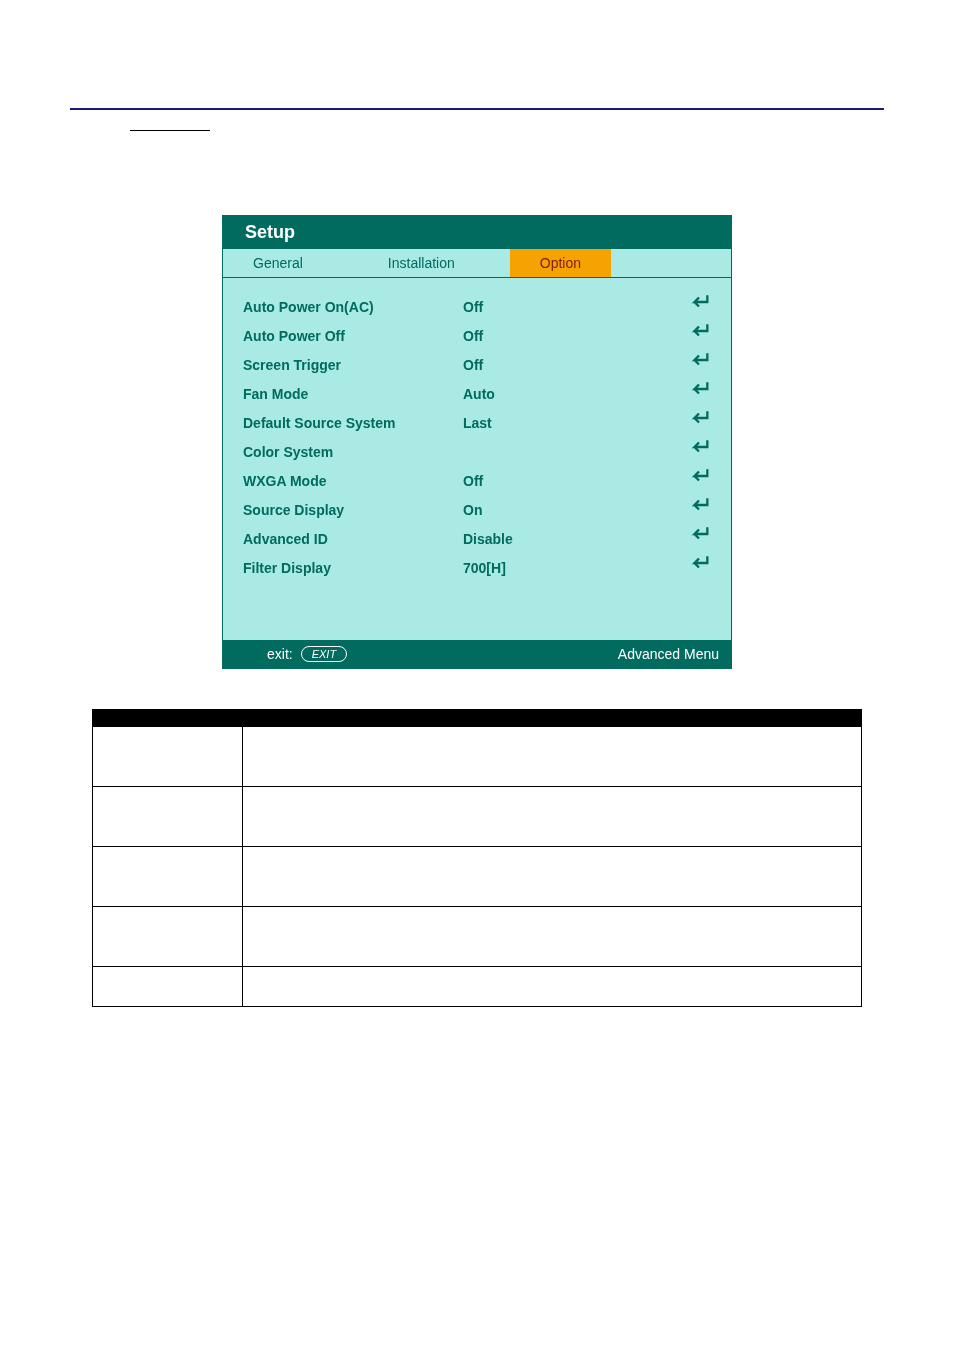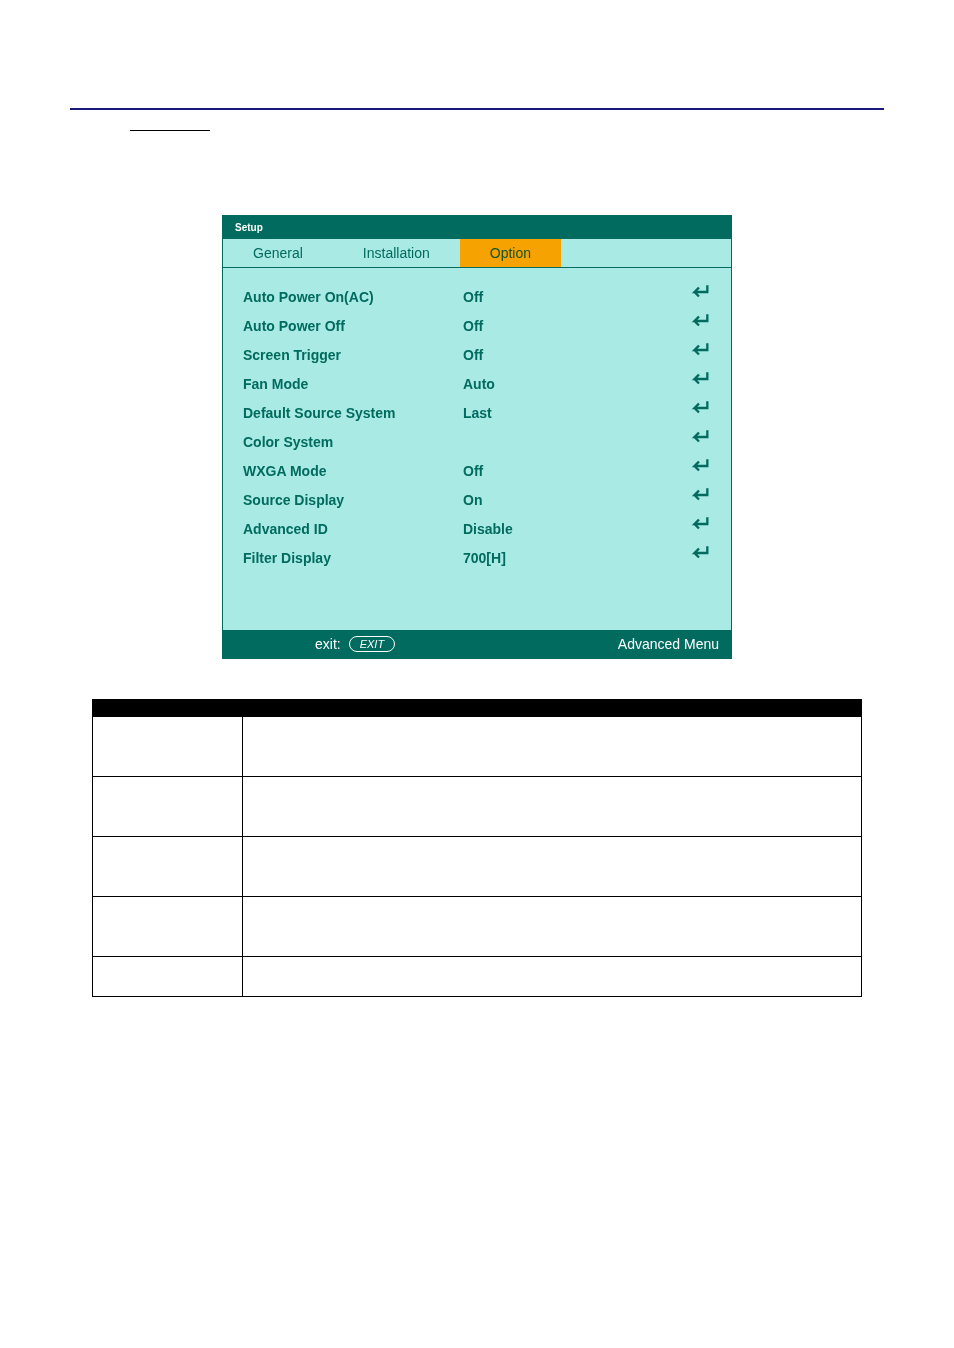--- a/index.html
+++ b/index.html
@@ -28,39 +28,40 @@
     }
     .menu-window {
       width: 510px;
       margin: 80px auto 40px auto;
       background: #a9eae4;
       border: 1px solid #006b5e;
     }
     .menu-titlebar {
       background: #006b5e;
       color: #fff;
-      padding: 6px 12px;
-      font-weight: bold;
-      font-size: 10px;
+      padding: 6px 22px;
+      font-weight: bold;
+      font-size: 18px;
     }
     .menu-tabs {
       display: flex;
       background: #a9eae4;
       border-bottom: 1px solid #006b5e;
+      gap: 25px;
     }
     .menu-tab {
       padding: 6px 30px;
       font-size: 14px;
       color: #006b5e;
       text-align: center;
       cursor: pointer;
     }
     .menu-tab.active {
       background: #f6a200;
-      color: #14532d;
+      color: #7f1d1d;
     }
     .menu-body {
       padding: 12px 20px 60px 20px;
     }
     .menu-row {
       display: flex;
       align-items: flex-end;
       padding: 4px 0;
       color: #006b5e;
       font-size: 14px;
@@ -89,21 +90,21 @@
       padding: 6px 12px;
       display: flex;
       justify-content: space-between;
       align-items: center;
       font-size: 14px;
     }
     .exit-group {
       display: flex;
       align-items: center;
       gap: 8px;
-      margin-left: 80px;
+      margin-left: 32px;
     }
     .exit-badge {
       display: inline-block;
       border: 1.5px solid #fff;
       border-radius: 10px;
       padding: 1px 10px;
       font-size: 11px;
       font-style: italic;
     }
     .spec-table {

